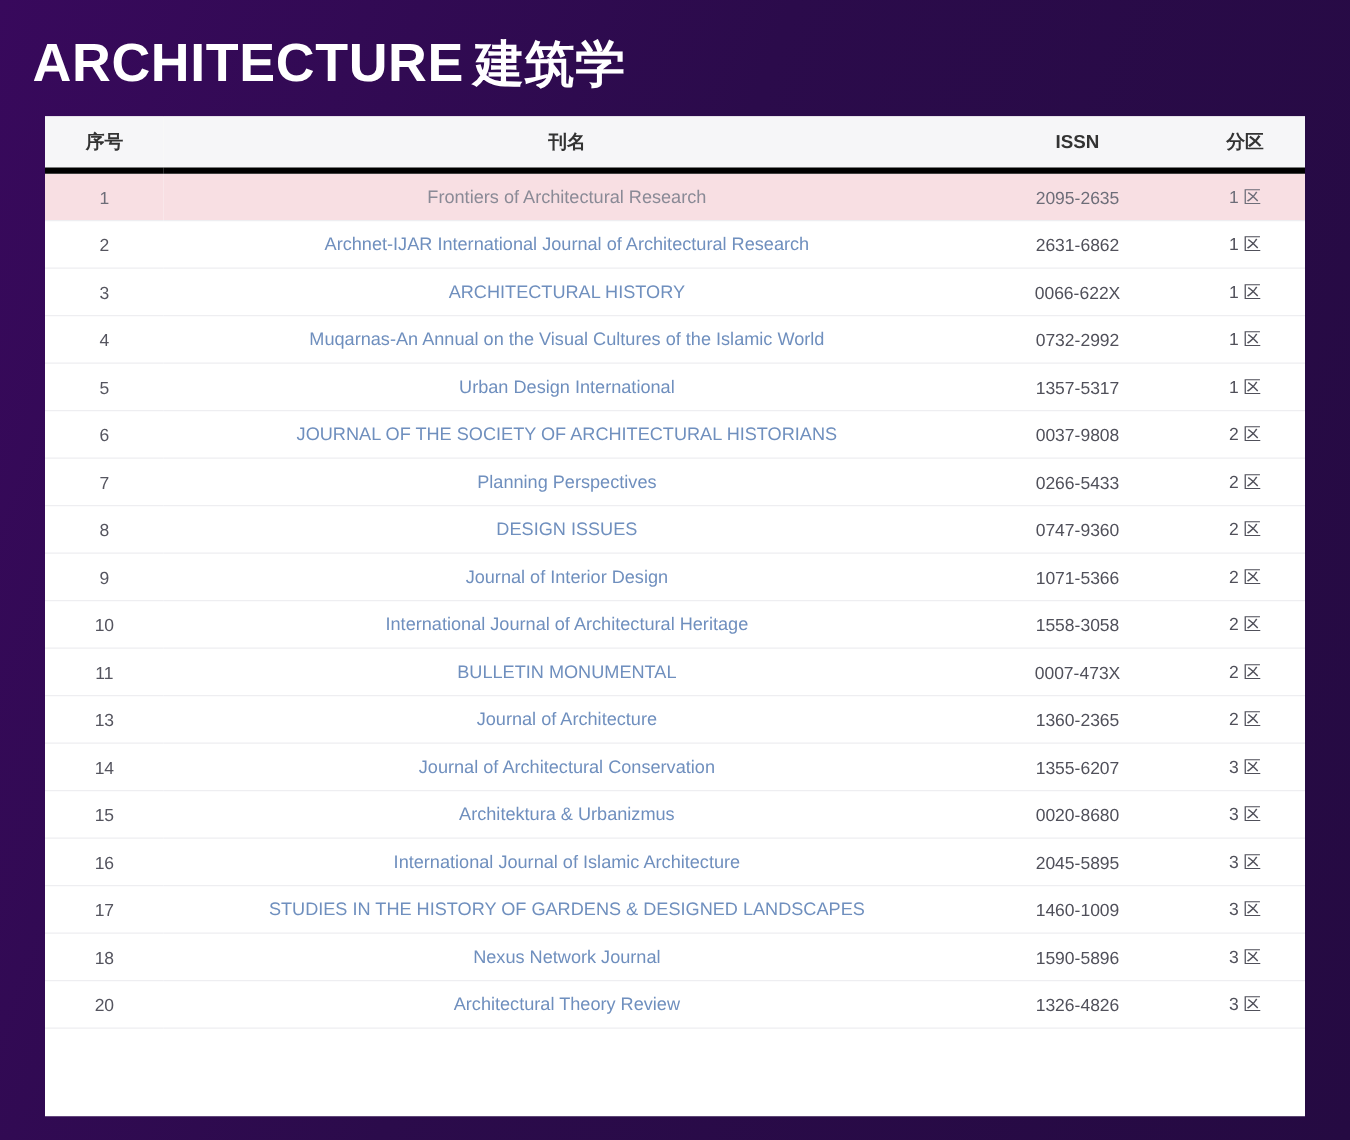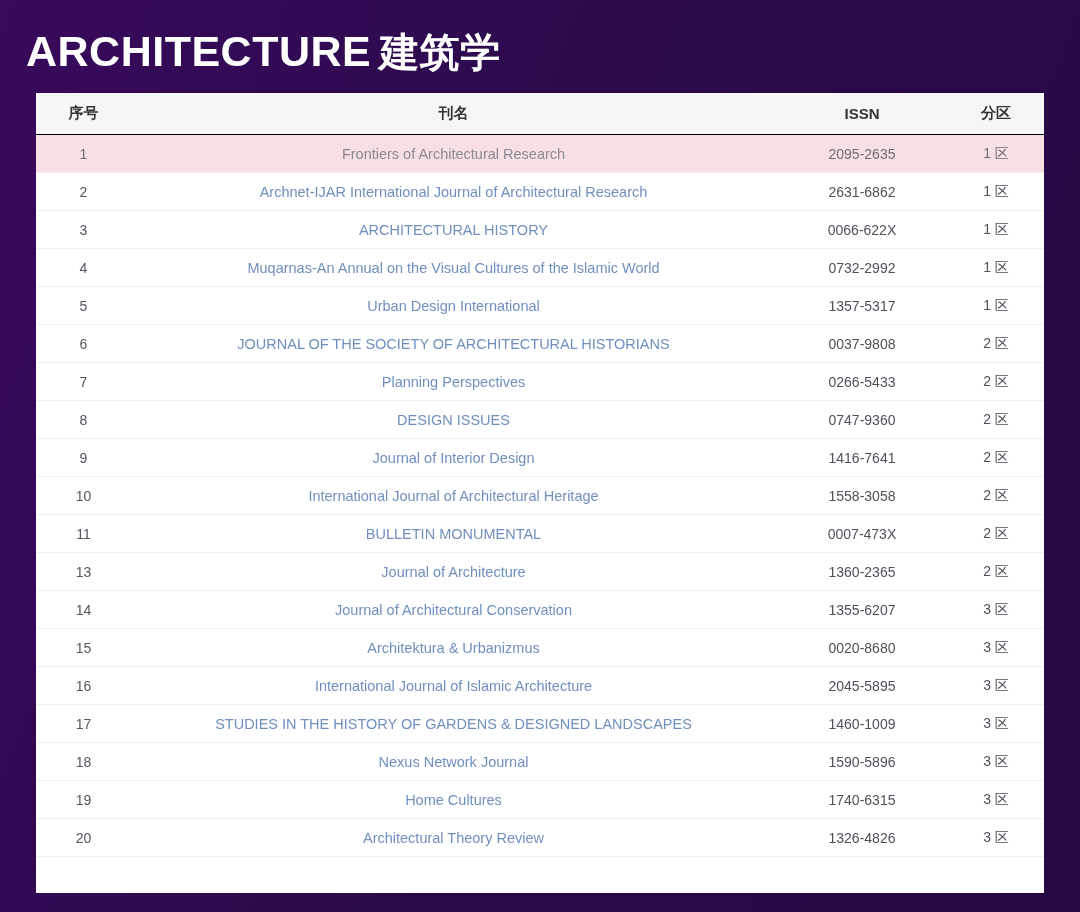--- a/index.html
+++ b/index.html
@@ -50,21 +50,21 @@
     width: 100%;
     border-collapse: collapse;
     table-layout: fixed;
   }
   thead th {
     background: #f6f6f8;
     color: #333333;
     font-size: 15px;
     font-weight: bold;
     height: 41px;
-    border-bottom: 1px solid #000000;
+    border-bottom: 5px solid #000000;
     padding: 0;
     text-align: center;
   }
   col.c-idx { width: 95px; }
   col.c-name { width: 645px; }
   col.c-issn { width: 172px; }
   col.c-zone { width: 96px; }
 
   tbody td {
     height: 37px;
@@ -175,21 +175,21 @@
           </tr>
           <tr>
             <td class="idx">8</td>
             <td class="name">DESIGN ISSUES</td>
             <td class="issn">0747-9360</td>
             <td class="zone">2 区</td>
           </tr>
           <tr>
             <td class="idx">9</td>
             <td class="name">Journal of Interior Design</td>
-            <td class="issn">1416-7641</td>
+            <td class="issn">1071-5366</td>
             <td class="zone">2 区</td>
           </tr>
           <tr>
             <td class="idx">10</td>
             <td class="name">International Journal of Architectural Heritage</td>
             <td class="issn">1558-3058</td>
             <td class="zone">2 区</td>
           </tr>
           <tr>
             <td class="idx">11</td>
@@ -227,26 +227,20 @@
             <td class="issn">1460-1009</td>
             <td class="zone">3 区</td>
           </tr>
           <tr>
             <td class="idx">18</td>
             <td class="name">Nexus Network Journal</td>
             <td class="issn">1590-5896</td>
             <td class="zone">3 区</td>
           </tr>
           <tr>
-            <td class="idx">19</td>
-            <td class="name">Home Cultures</td>
-            <td class="issn">1740-6315</td>
-            <td class="zone">3 区</td>
-          </tr>
-          <tr>
             <td class="idx">20</td>
             <td class="name">Architectural Theory Review</td>
             <td class="issn">1326-4826</td>
             <td class="zone">3 区</td>
           </tr>
         </tbody>
     </table>
   </div>
 
 </div>

